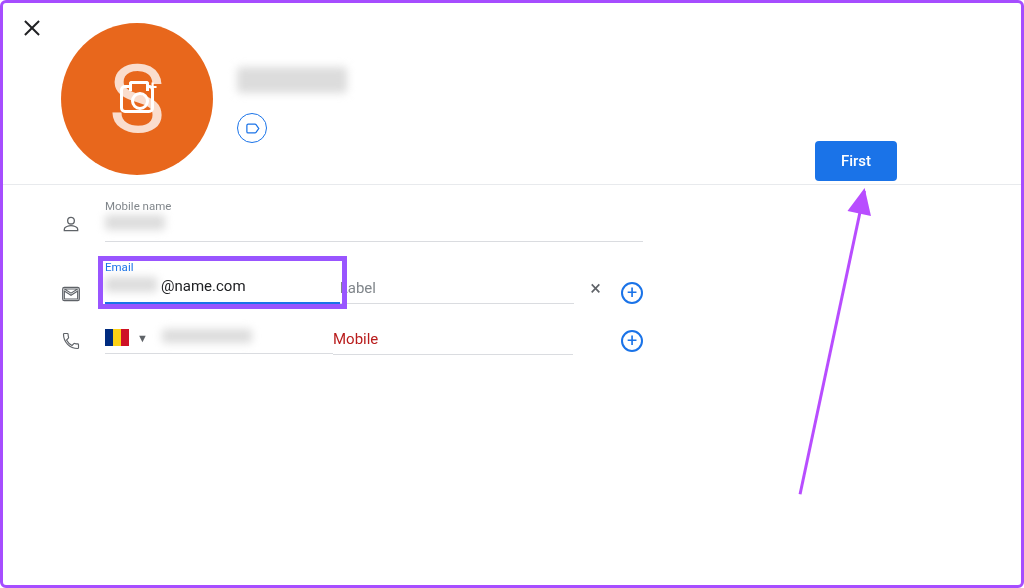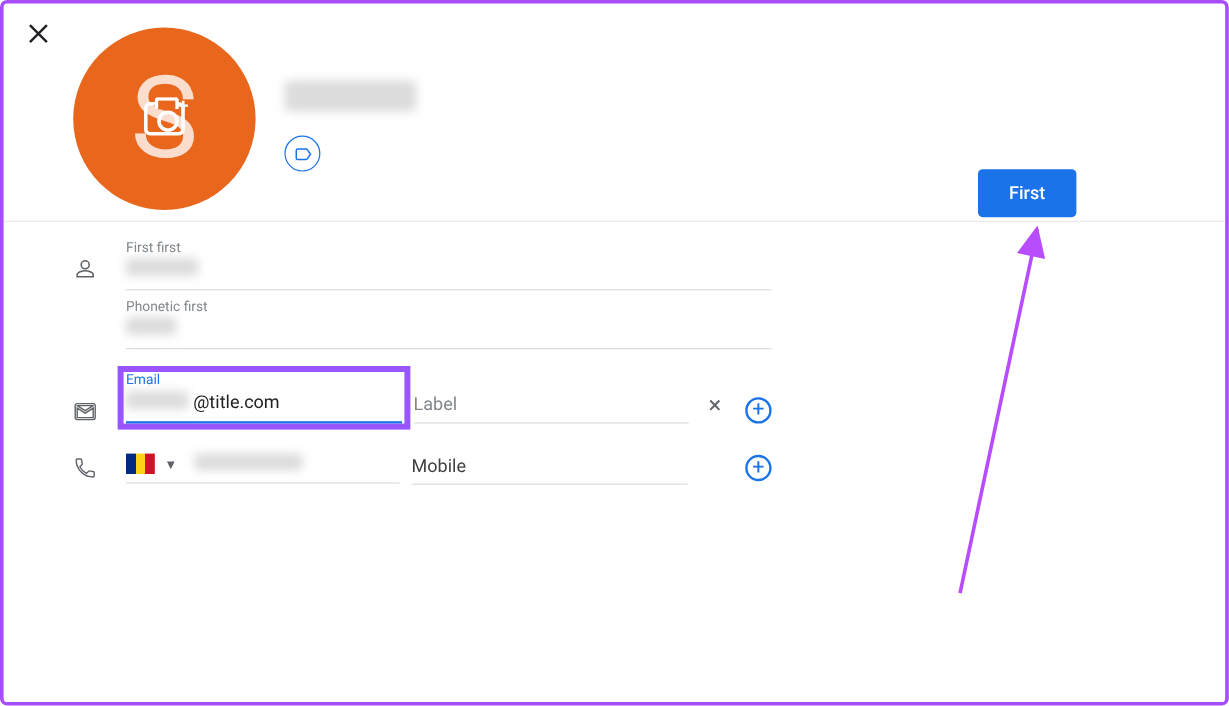--- a/index.html
+++ b/index.html
@@ -27,21 +27,21 @@
   .fl{position:absolute;top:0;left:0;font-size:11.5px;color:#80868b}
   .fl.active{color:#1a73e8}
   .in{width:100%;border:none;border-bottom:1px solid #dadce0;padding:4px 0 6px;font-size:15px;color:#202124;outline:none;background:transparent}
   .in.focused{border-bottom:2px solid #1a73e8}
   .in::placeholder{color:#80868b}
   .blur-val{position:absolute;top:16px;left:0;height:15px;border-radius:3px}
   .spacer{width:44px}
   .email-row{align-items:flex-end;position:relative}
   .email-group{width:228px;position:relative}
   .hl{position:absolute;left:-7px;top:-4px;right:-7px;bottom:-5px;border:5px solid #9955ff;pointer-events:none;z-index:5}
-  .label-group{margin-left:10px;flex:1}
+  .label-group{flex:1}
   .clear{margin-left:8px;color:#5f6368;font-size:20px;cursor:pointer;padding:4px 8px}
   .add{margin-left:12px;width:22px;height:22px;border:2px solid #1a73e8;border-radius:50%;color:#1a73e8;display:flex;align-items:center;justify-content:center;font-size:18px;line-height:1;cursor:pointer}
   .phone-row{align-items:center;margin-top:22px}
   .flag{width:24px;height:17px;display:inline-block;background:linear-gradient(to right,#002b7f 33%,#fcd116 33% 66%,#ce1126 66%);margin-right:4px;vertical-align:middle}
   .dd{color:#5f6368;font-size:11px;margin-right:10px;cursor:pointer}
   .phone-num{position:relative}
   .notes-row{margin-top:24px}
   .arrow{position:absolute;right:155px;top:188px;width:3px;height:310px;background:#b84dff;transform:rotate(12deg);transform-origin:top;z-index:10}
   .arrow::before{content:"";position:absolute;top:-3px;left:-11px;border-left:12px solid transparent;border-right:12px solid transparent;border-bottom:26px solid #b84dff}
   svg.ico{width:20px;height:20px;fill:#5f6368}
@@ -73,50 +73,42 @@
 
 <div class="form">
 
   <div class="row">
     <div class="row-icon">
       <svg class="ico" viewBox="0 0 24 24">
           <path d="M12 12c2.21 0 4-1.79 4-4s-1.79-4-4-4-4 1.79-4 4 1.79 4 4 4zm0 2c-2.67 0-8 1.34-8 4v2h16v-2c0-2.66-5.33-4-8-4z" fill="none" stroke="#5f6368" stroke-width="1.6"></path>
         </svg>
     </div>
     <div class="field">
-      <span class="fl">First first</span>
+      <span class="fl">Mobile name</span>
       <input class="in" style="">
       <div class="blur blur-val" style="width:60px"></div>
     </div>
   </div>
 
 
-  <div class="row">
-    <div class="spacer"></div>
-    <div class="field">
-      <span class="fl">Phonetic first</span>
-      <input class="in" style="">
-      <div class="blur blur-val" style="width:42px"></div>
-    </div>
-  </div>
 
 
 
   <div class="row email-row" style="margin-top:18px">
     <div class="row-icon" style="padding-bottom:0">
       <svg class="ico" viewBox="0 0 24 24">
           <path d="M4 4h16c1.1 0 2 .9 2 2v12c0 1.1-.9 2-2 2H4c-1.1 0-2-.9-2-2V6c0-1.1.9-2 2-2zm0 2v.01L12 11l8-4.99V6H4zm0 12h16V8.5l-8 5-8-5V18z" fill="none" stroke="#5f6368" stroke-width="1.4"></path>
         </svg>
     </div>
     <div class="field email-group">
       <div class="hl"></div>
       <span class="fl active">Email</span>
       <input class="in focused" style="padding-left: 60px;">
       <div class="blur blur-val" style="width:52px;top:17px"></div>
-      <span style="position:absolute;left:56px;top:17px;font-size:15px;color:#202124">@title.com</span>
+      <span style="position:absolute;left:56px;top:17px;font-size:15px;color:#202124">@name.com</span>
     </div>
     <div class="field label-group" style="padding-top:0">
       <input class="in" placeholder="Label" style="">
     </div>
     <span class="clear">×</span>
     <span class="add">+</span>
   </div>
 
   <div class="row phone-row">
     <div class="row-icon" style="padding-bottom:0">
@@ -126,21 +118,21 @@
     </div>
     <div class="field" style="width:228px;flex:none;padding-top:0">
       <span class="flag"></span>
       <span class="dd">▼</span>
       <span class="phone-num" style="display:inline-block;vertical-align:middle">
         <span class="blur" style="display:inline-block;width:90px;height:14px;border-radius:3px"></span>
       </span>
       <div style="border-bottom:1px solid #dadce0;margin-top:6px"></div>
     </div>
     <div class="field label-group" style="padding-top:0">
-      <input class="in" style="color: #404040;" value="Mobile">
+      <input class="in" style="color: #b91c1c;" value="Mobile">
     </div>
     <span style="width:36px"></span>
     <span class="add">+</span>
   </div>
 
   <div class="row notes-row">
 
     <div class="field">
       
     </div>

